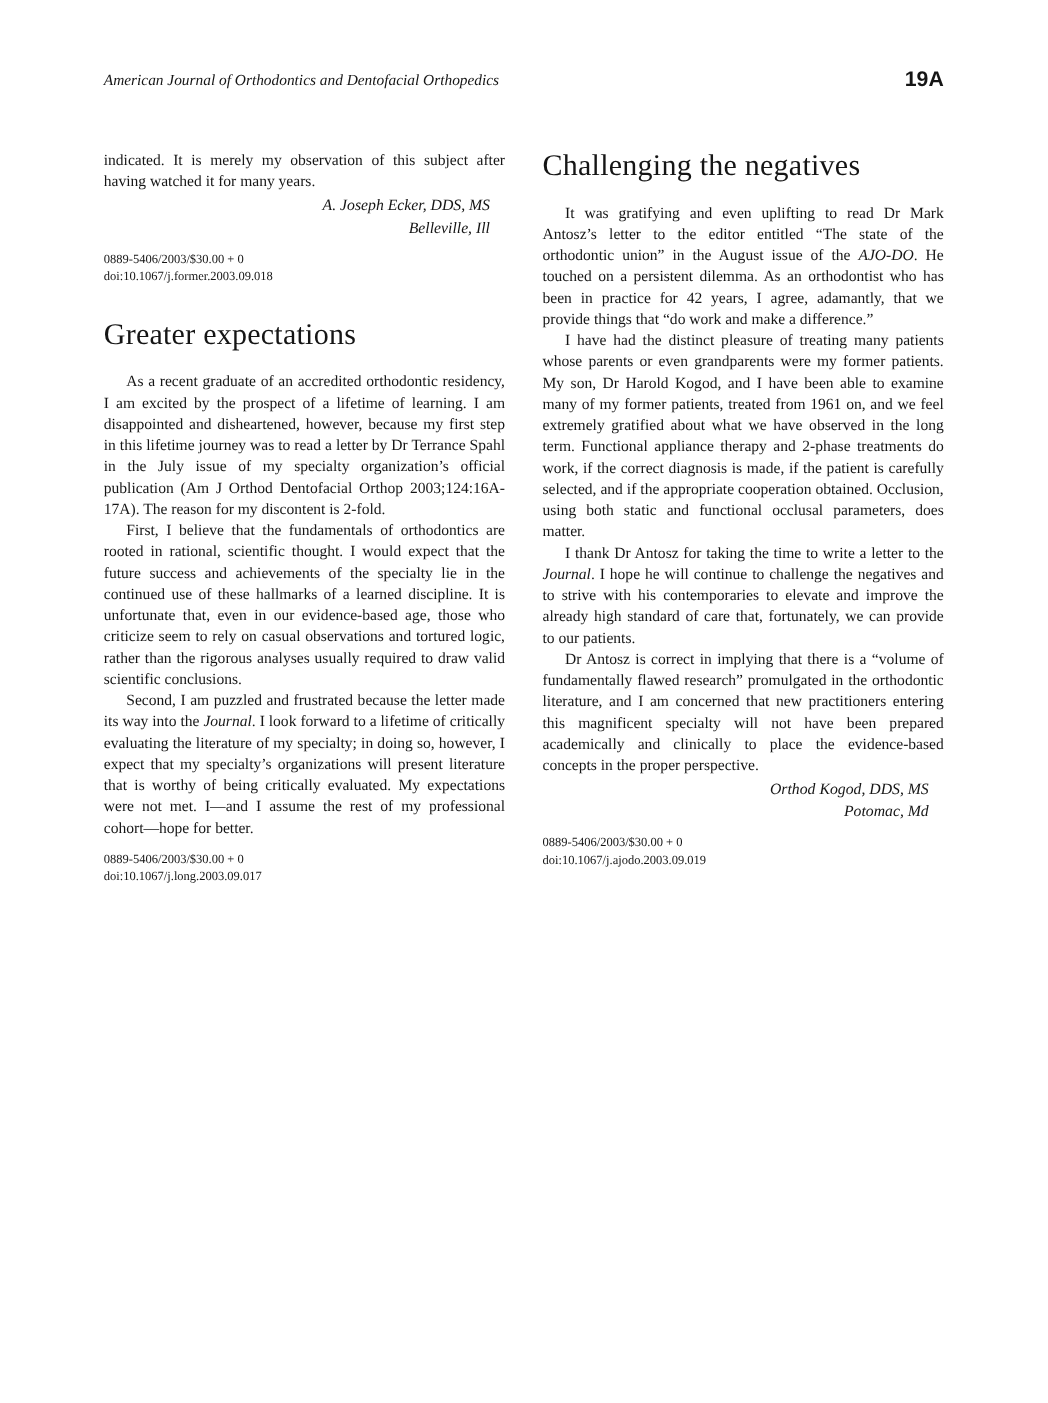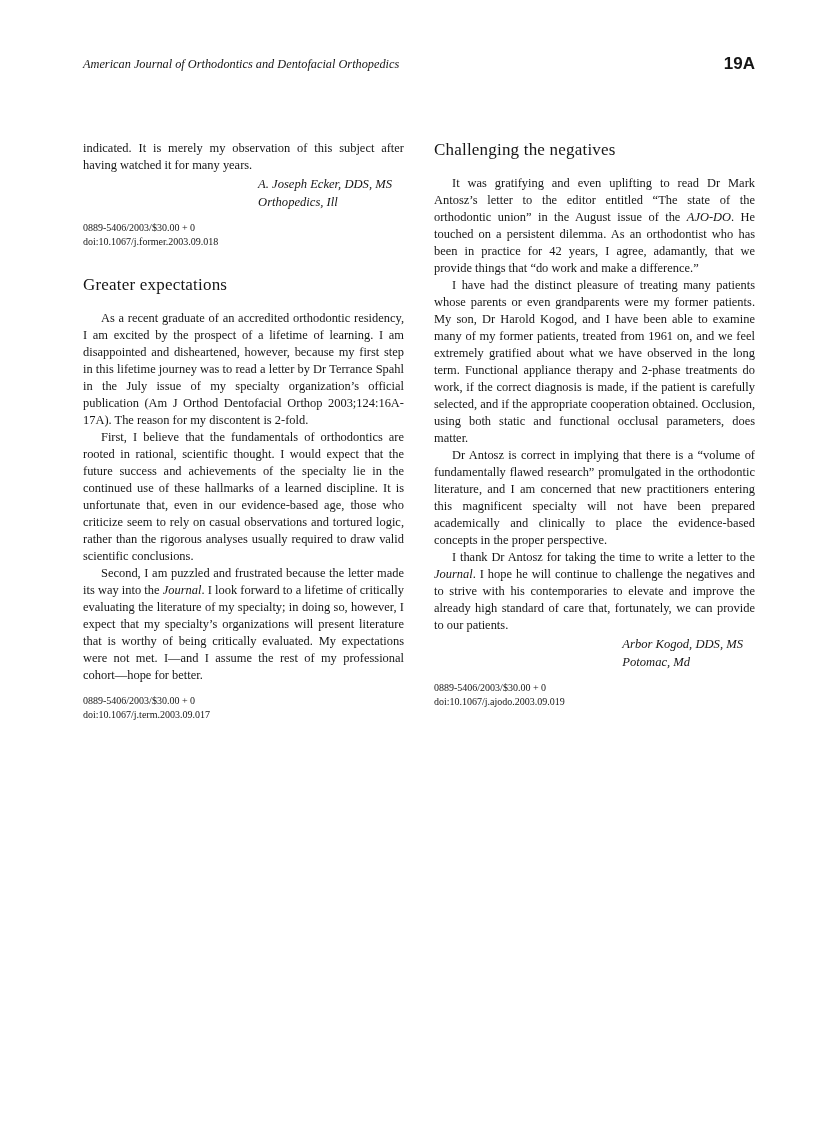--- a/index.html
+++ b/index.html
@@ -26,45 +26,45 @@
   }
   .folio {
     font-family: "Liberation Sans", "DejaVu Sans", sans-serif;
     font-weight: bold;
     font-size: 17px;
     line-height: 16px;
   }
   .columns {
     display: flex;
     gap: 30px;
-    margin-top: 68px;
+    margin-top: 48px;
   }
   .col { width: 321px; }
   .letter { margin: 0; }
   .letter-title {
-    font-size: 17px;
+    font-size: 24px;
     font-weight: normal;
     letter-spacing: 0.2px;
     margin: 0 0 15px 0;
   }
   .letter-title.spaced { margin-top: 27px; }
   p.para {
     margin: 0;
     font-size: 12.45px;
     line-height: 17px;
     text-align: justify;
     text-indent: 18px;
   }
   p.para.noindent { text-indent: 0; }
   .sig {
     margin-left: auto;
     margin-right: 12px;
     width: max-content;
     max-width: 100%;
-    text-align: left;
+    text-align: right;
     font-style: italic;
     font-size: 12.6px;
     line-height: 17.5px;
     margin-top: 2px;
   }
   .meta {
     font-size: 10px;
     line-height: 13.5px;
     margin-top: 10px;
   }
@@ -83,51 +83,51 @@
   </header>
 
   <main class="columns">
 
     <section class="col">
 
       <article class="letter">
         <p class="para noindent"><span>indicated. It is merely my observation of this subject after having watched it for many years.</span></p>
         <div class="sig">
           <div>A. Joseph Ecker, DDS, MS</div>
-          <div>Orthopedics, Ill</div>
+          <div>Belleville, Ill</div>
         </div>
         <div class="meta">
           <div>0889-5406/2003/$30.00 + 0</div>
           <div>doi:10.1067/j.former.2003.09.018</div>
         </div>
       </article>
 
       <article class="letter">
         <h2 class="letter-title spaced">Greater expectations</h2>
         <p class="para"><span>As a recent graduate of an accredited orthodontic residency, I am excited by the prospect of a lifetime of learning. I am disappointed and disheartened, however, because my first step in this lifetime journey was to read a letter by Dr Terrance Spahl in the July issue of my specialty organization’s official publication (Am J Orthod Dentofacial Orthop 2003;124:16A-17A). The reason for my discontent is 2-fold.</span></p>
         <p class="para"><span>First, I believe that the fundamentals of orthodontics are rooted in rational, scientific thought. I would expect that the future success and achievements of the specialty lie in the continued use of these hallmarks of a learned discipline. It is unfortunate that, even in our evidence-based age, those who criticize seem to rely on casual observations and tortured logic, rather than the rigorous analyses usually required to draw valid scientific conclusions.</span></p>
         <p class="para"><span>Second, I am puzzled and frustrated because the letter made its way into the </span><span class="it">Journal</span><span>. I look forward to a lifetime of critically evaluating the literature of my specialty; in doing so, however, I expect that my specialty’s organizations will present literature that is worthy of being critically evaluated. My expectations were not met. I—and I assume the rest of my professional cohort—hope for better.</span></p>
         <div class="meta">
           <div>0889-5406/2003/$30.00 + 0</div>
-          <div>doi:10.1067/j.term.2003.09.017</div>
+          <div>doi:10.1067/j.long.2003.09.017</div>
         </div>
       </article>
 
     </section>
 
     <section class="col">
 
       <article class="letter">
         <h2 class="letter-title">Challenging the negatives</h2>
         <p class="para"><span>It was gratifying and even uplifting to read Dr Mark Antosz’s letter to the editor entitled “The state of the orthodontic union” in the August issue of the </span><span class="it">AJO-DO</span><span>. He touched on a persistent dilemma. As an orthodontist who has been in practice for 42 years, I agree, adamantly, that we provide things that “do work and make a difference.”</span></p>
         <p class="para"><span>I have had the distinct pleasure of treating many patients whose parents or even grandparents were my former patients. My son, Dr Harold Kogod, and I have been able to examine many of my former patients, treated from 1961 on, and we feel extremely gratified about what we have observed in the long term. Functional appliance therapy and 2-phase treatments do work, if the correct diagnosis is made, if the patient is carefully selected, and if the appropriate cooperation obtained. Occlusion, using both static and functional occlusal parameters, does matter.</span></p>
+        <p class="para"><span>I thank Dr Antosz for taking the time to write a letter to the </span><span class="it">Journal</span><span>. I hope he will continue to challenge the negatives and to strive with his contemporaries to elevate and improve the already high standard of care that, fortunately, we can provide to our patients.</span></p>
         <p class="para"><span>Dr Antosz is correct in implying that there is a “volume of fundamentally flawed research” promulgated in the orthodontic literature, and I am concerned that new practitioners entering this magnificent specialty will not have been prepared academically and clinically to place the evidence-based concepts in the proper perspective.</span></p>
-        <p class="para"><span>I thank Dr Antosz for taking the time to write a letter to the </span><span class="it">Journal</span><span>. I hope he will continue to challenge the negatives and to strive with his contemporaries to elevate and improve the already high standard of care that, fortunately, we can provide to our patients.</span></p>
         <div class="sig">
-          <div>Arbor Kogod, DDS, MS</div>
+          <div>Orthod Kogod, DDS, MS</div>
           <div>Potomac, Md</div>
         </div>
         <div class="meta">
           <div>0889-5406/2003/$30.00 + 0</div>
           <div>doi:10.1067/j.ajodo.2003.09.019</div>
         </div>
       </article>
 
     </section>
 

